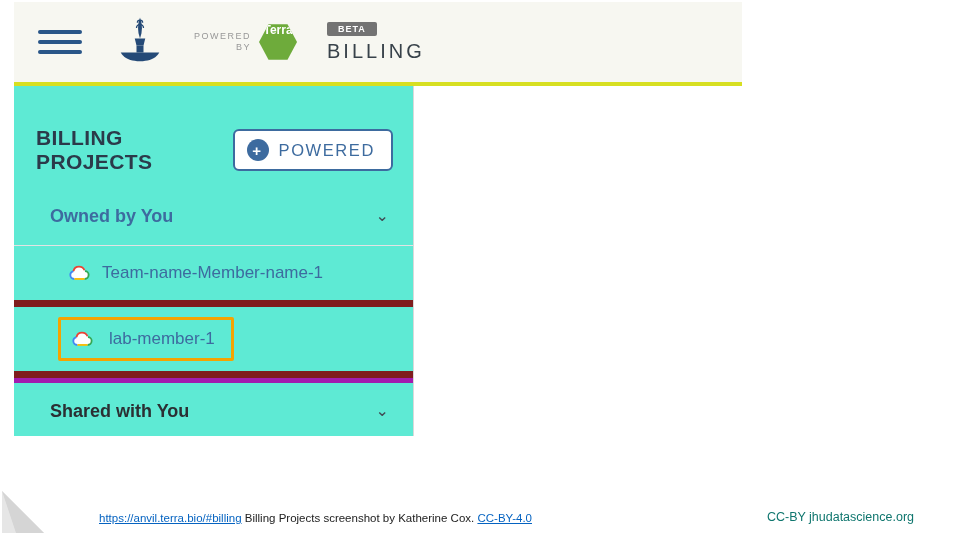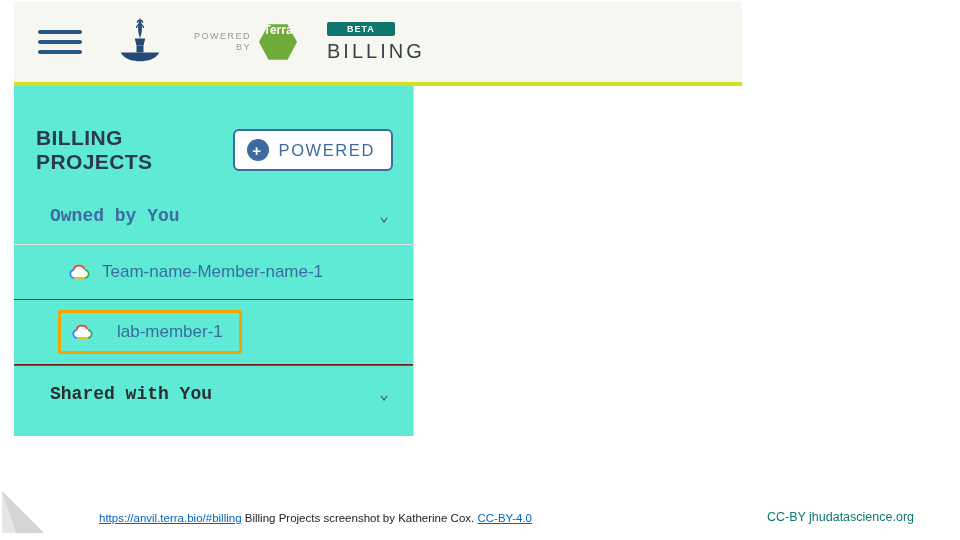--- a/index.html
+++ b/index.html
@@ -75,26 +75,26 @@
   font-weight: 600;
   margin-left: 8px;
 }
 .title-block {
   margin-left: 30px;
   display: flex;
   flex-direction: column;
   gap: 4px;
 }
 .beta-badge {
-  background: #0f766e;
+  background: #737373;
   color: #fff;
   font-size: 9px;
   font-weight: 700;
   letter-spacing: 1px;
-  padding: 2px 20px;
+  padding: 2px 11px;
   border-radius: 2px;
   align-self: flex-start;
 }
 .section-title {
   font-size: 20px;
   letter-spacing: 3px;
   color: #38424a;
   font-weight: 400;
 }
 .body-row {
@@ -145,54 +145,53 @@
   font-weight: 700;
 }
 .section-row {
   padding: 18px 24px 18px 36px;
   display: flex;
   justify-content: space-between;
   align-items: flex-start;
   font-size: 18px;
   font-weight: 700;
   cursor: pointer;
-  font-family: Liberation Mono, monospace;
 }
 .section-row.owned {
   color: #3d6b9f;
   border-bottom: 1px solid #e3e3e3;
 }
 .section-row.shared {
   color: #2b2f33;
-  border-top: 1px solid #a21caf;
+  border-top: 5px solid #a21caf;
   gap: 23px;
 }
 .chevron {
   font-size: 16px;
   color: #414b54;
   font-weight: 400;
 }
 .project-item {
   padding: 16px 24px 16px 54px;
   display: flex;
   align-items: center;
   gap: 12px;
   font-size: 17px;
   color: #3d6b9f;
-  border-bottom: 1px solid #7f1d1d;
+  border-bottom: 7px solid #7f1d1d;
   cursor: pointer;
 }
 .project-item.highlighted-wrap {
   padding: 10px 24px 10px 44px;
 }
 .highlight-box {
   border: 3px solid #f5a300;
   display: inline-flex;
   align-items: center;
-  gap: 24px;
+  gap: 16px;
   padding: 8px 16px 8px 10px;
   border-radius: 2px;
 }
 .gcloud-icon {
   width: 22px;
   height: 22px;
 }
 .gcloud-icon svg { width: 22px; height: 22px; }
 .dog-ear {
   position: absolute;

